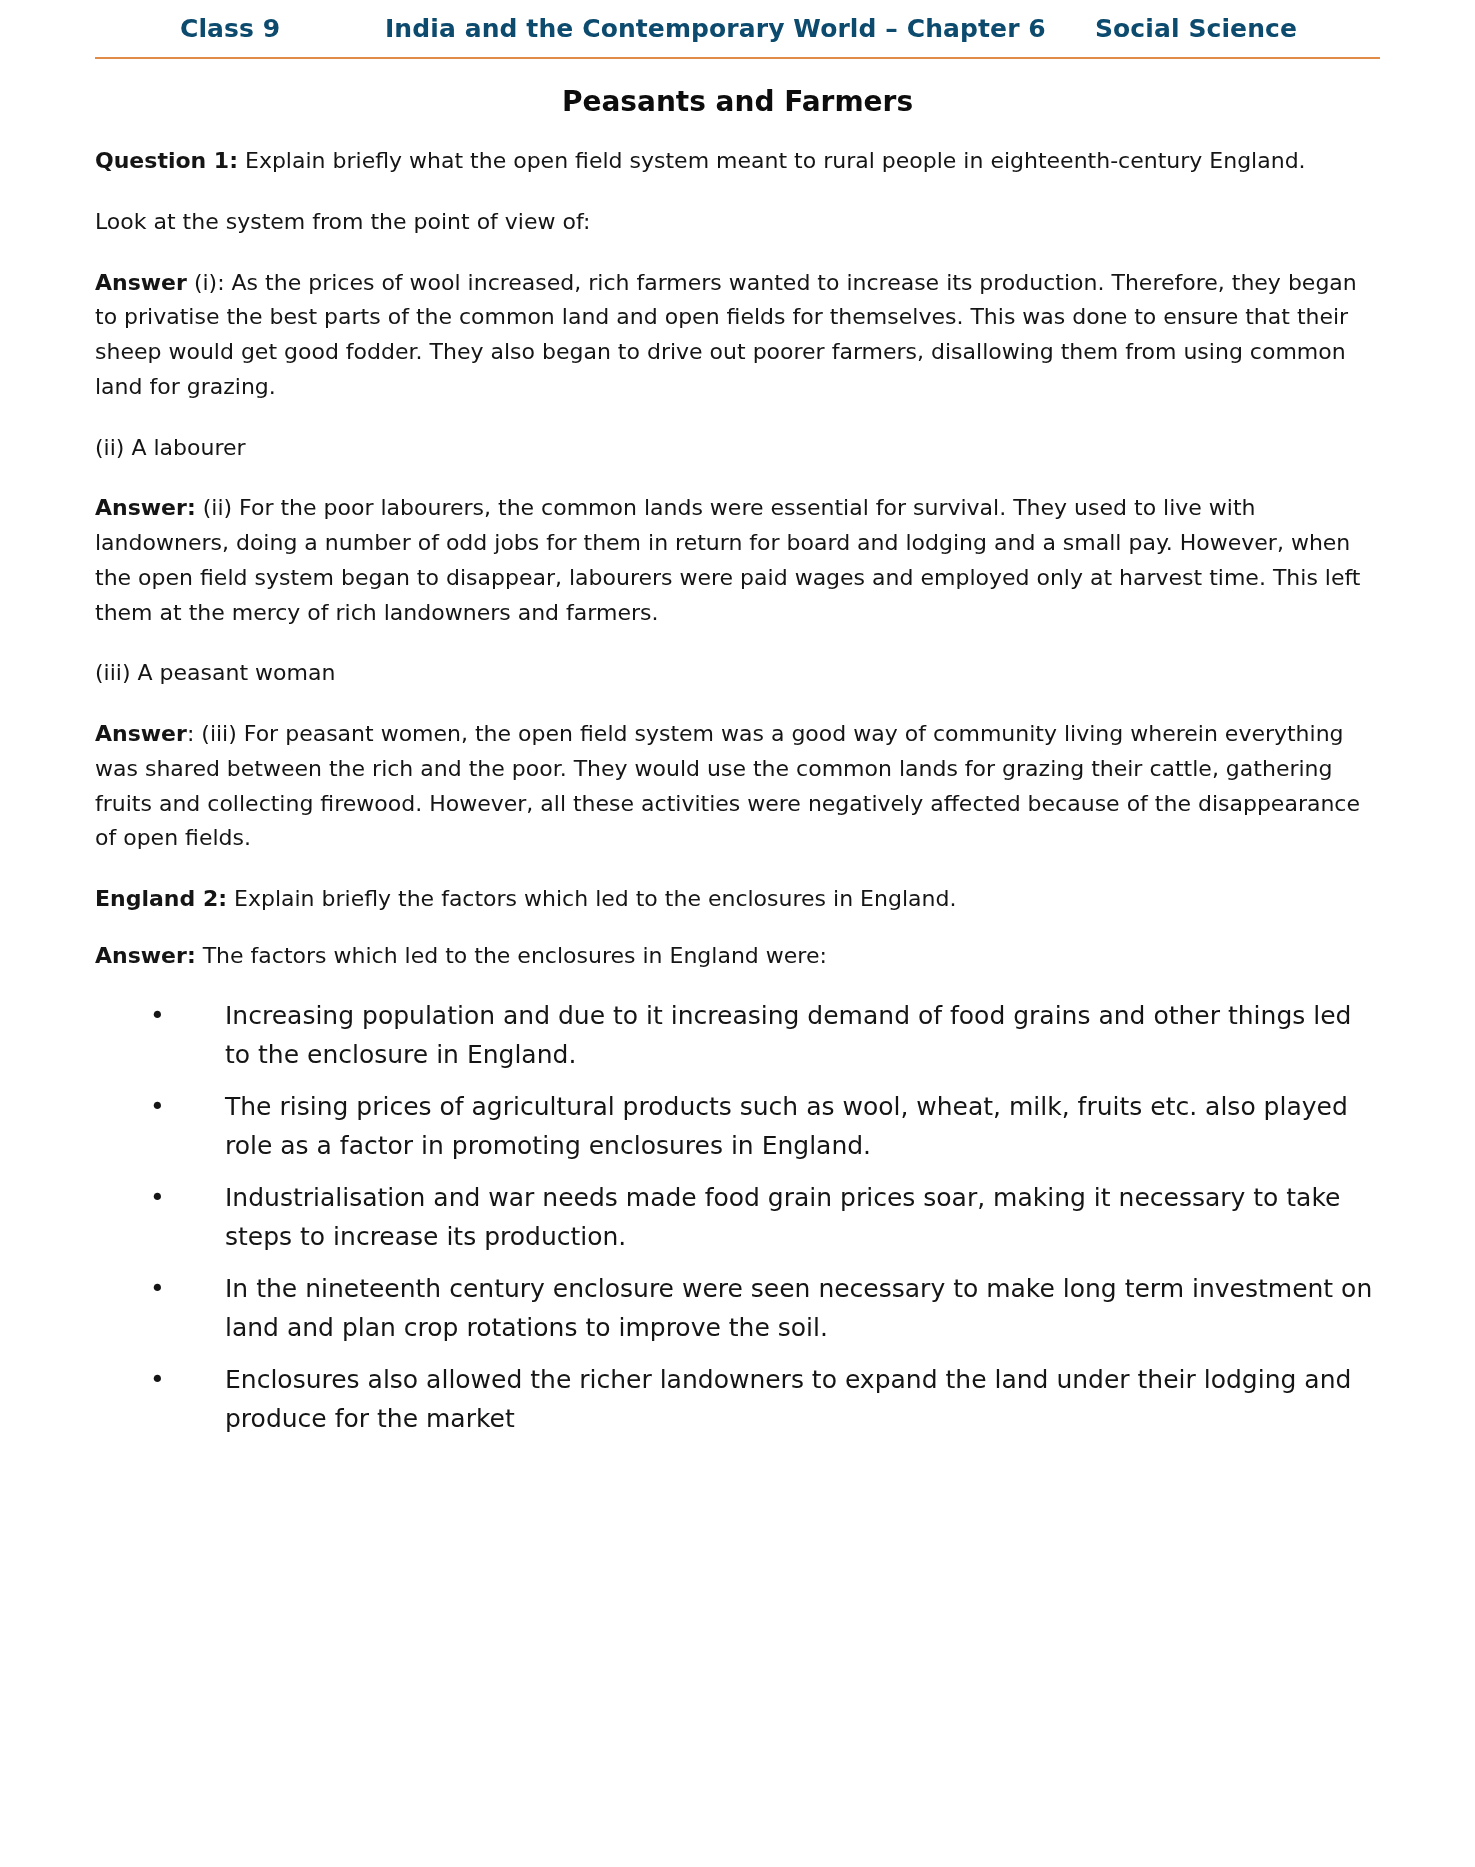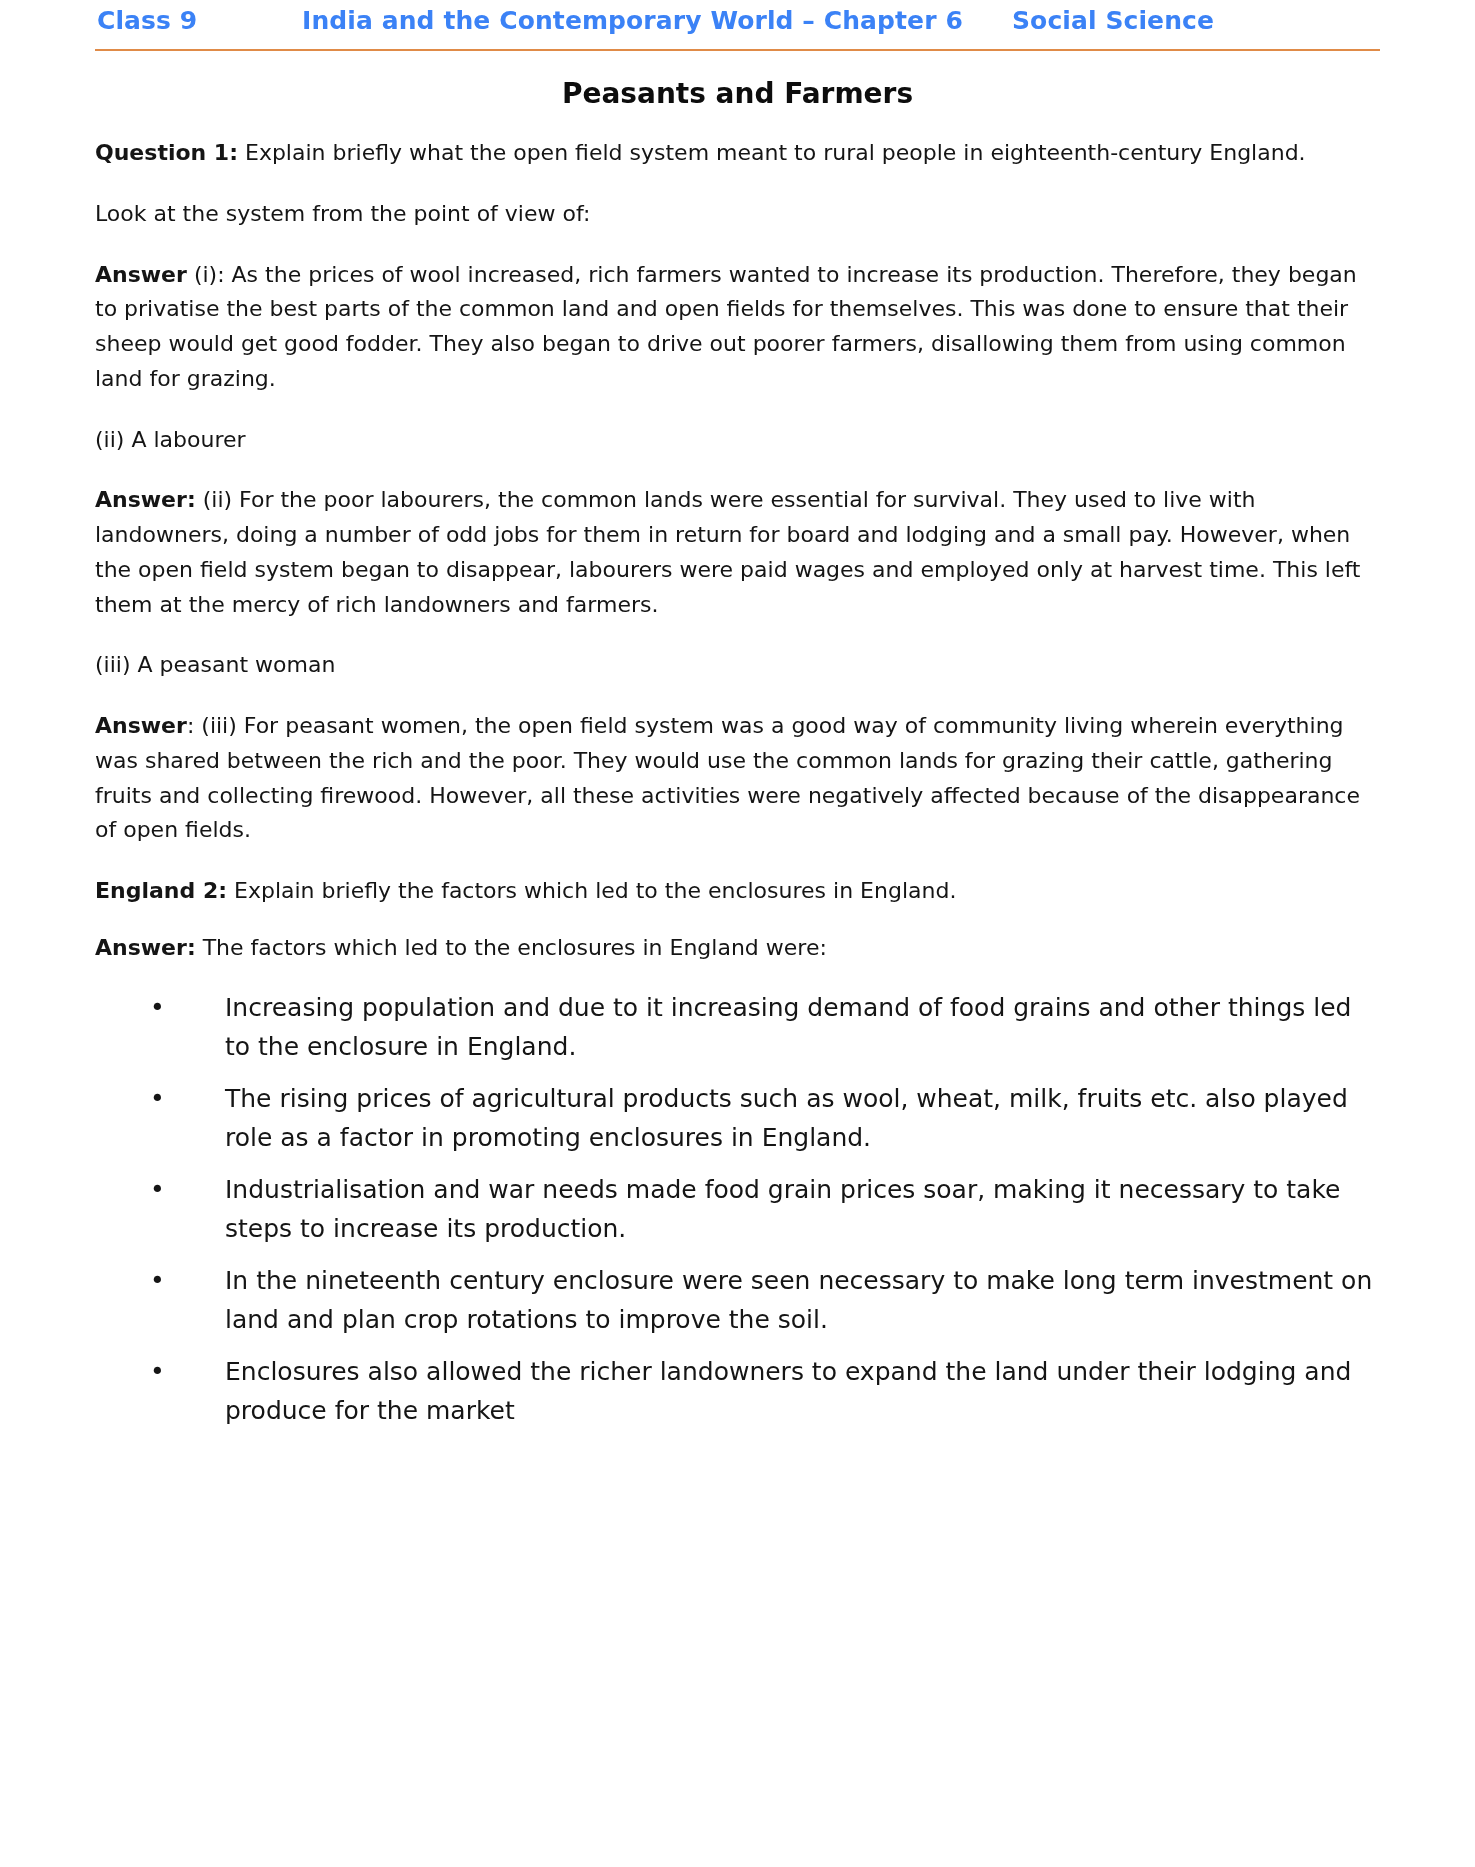--- a/index.html
+++ b/index.html
@@ -18,33 +18,35 @@
     box-sizing: border-box;
     padding: 0 95px 0 95px;
   }
   .header {
     display: flex;
     align-items: baseline;
     padding-top: 6px;
     padding-left: 2px;
     font-weight: bold;
     font-size: 25px;
-    color: #3b82f6;
+    color: #0c4a6e;
     letter-spacing: 0.1px;
+    justify-content: center;
   }
   .header .h-class {
     width: 205px;
     flex: 0 0 auto;
   }
   .header .h-title {
     flex: 0 0 auto;
     width: 710px;
   }
   .header .h-subject {
     flex: 0 0 auto;
+    margin-top: 8px;
   }
   .header-rule {
     margin-top: 14px;
     height: 2px;
     background: #e08b48;
     width: 100%;
   }
   .doc-title {
     text-align: center;
     font-weight: bold;

